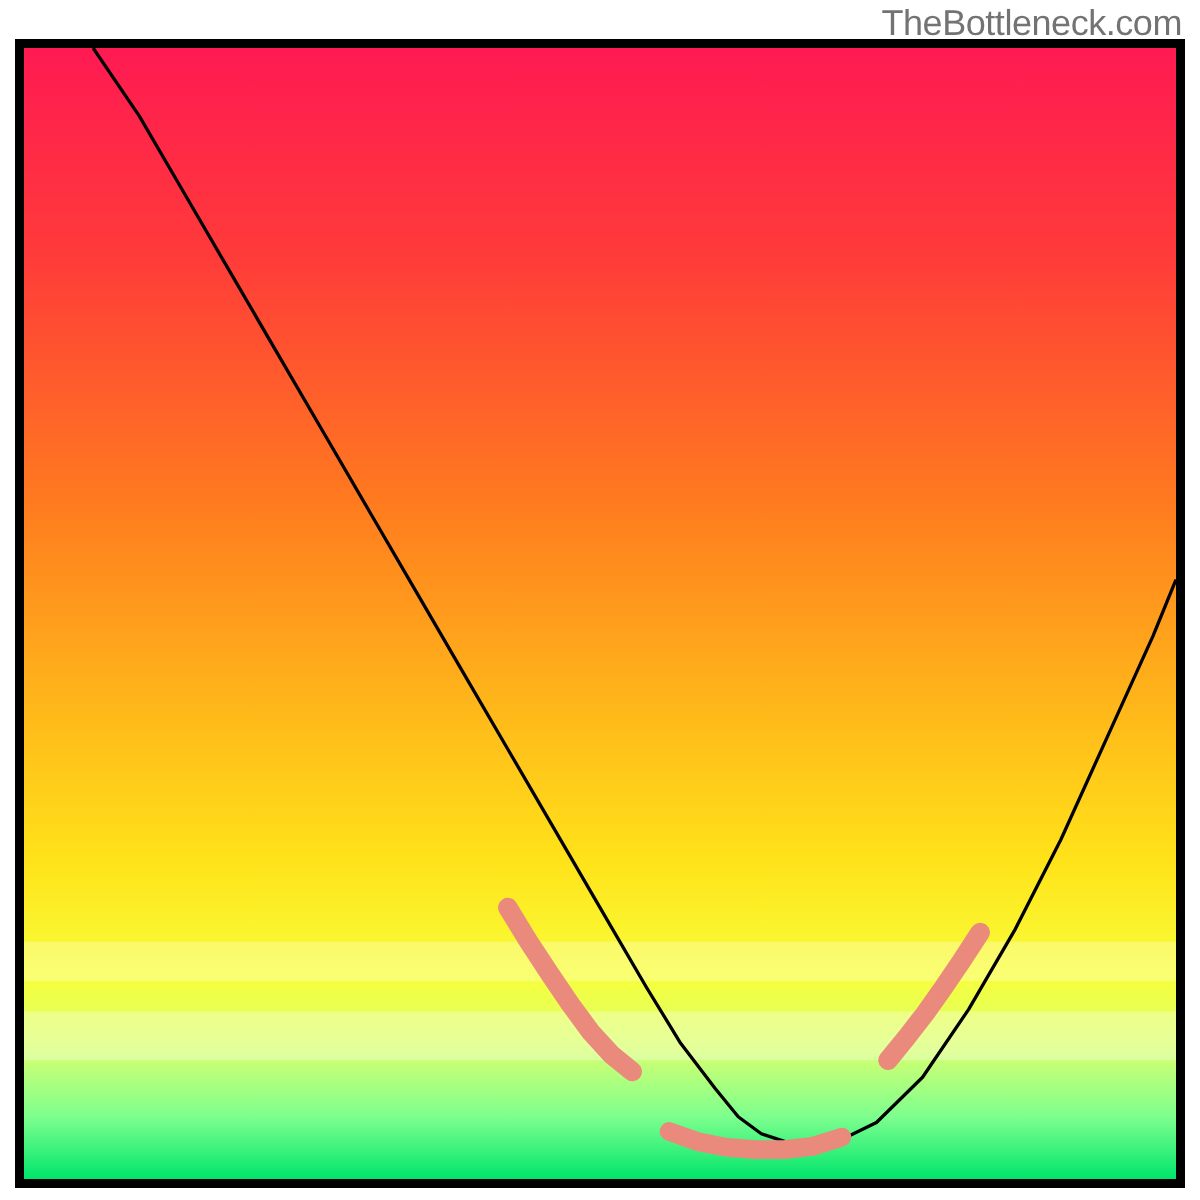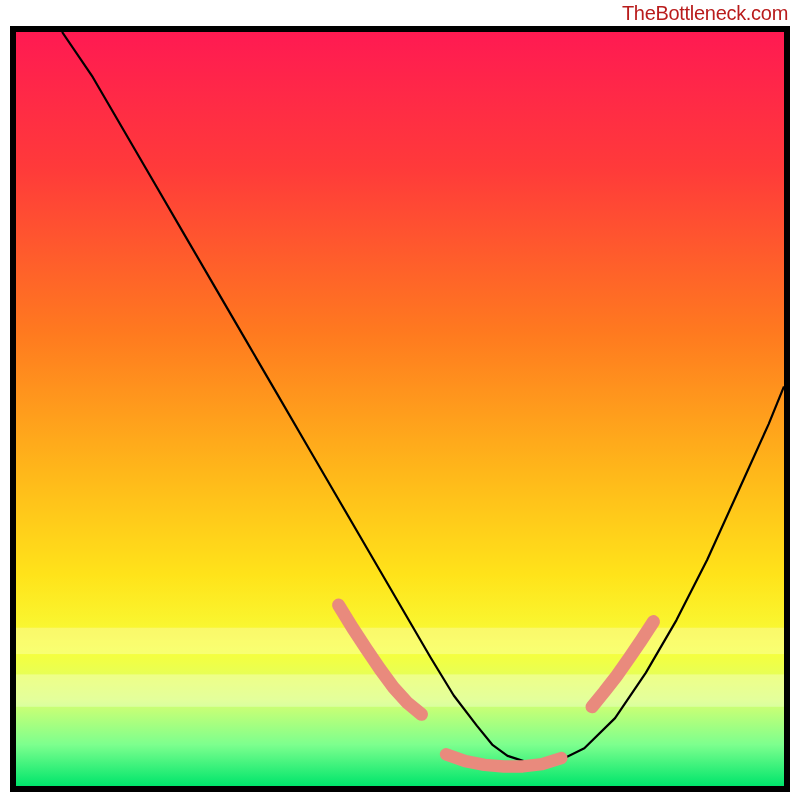--- a/index.html
+++ b/index.html
@@ -9,22 +9,22 @@
     width: 800px;
     height: 800px;
     overflow: hidden;
     position: relative;
     font-family: Arial, Helvetica, sans-serif;
   }
   .watermark {
     position: absolute;
     top: 2px;
     right: 12px;
-    font-size: 20px;
-    color: #b91c1c;
+    font-size: 24px;
+    color: #737373;
     font-weight: 400;
     z-index: 10;
     letter-spacing: -0.3px;
   }
   .frame {
     position: absolute;
     left: 10px;
     top: 26px;
     width: 780px;
     height: 766px;

